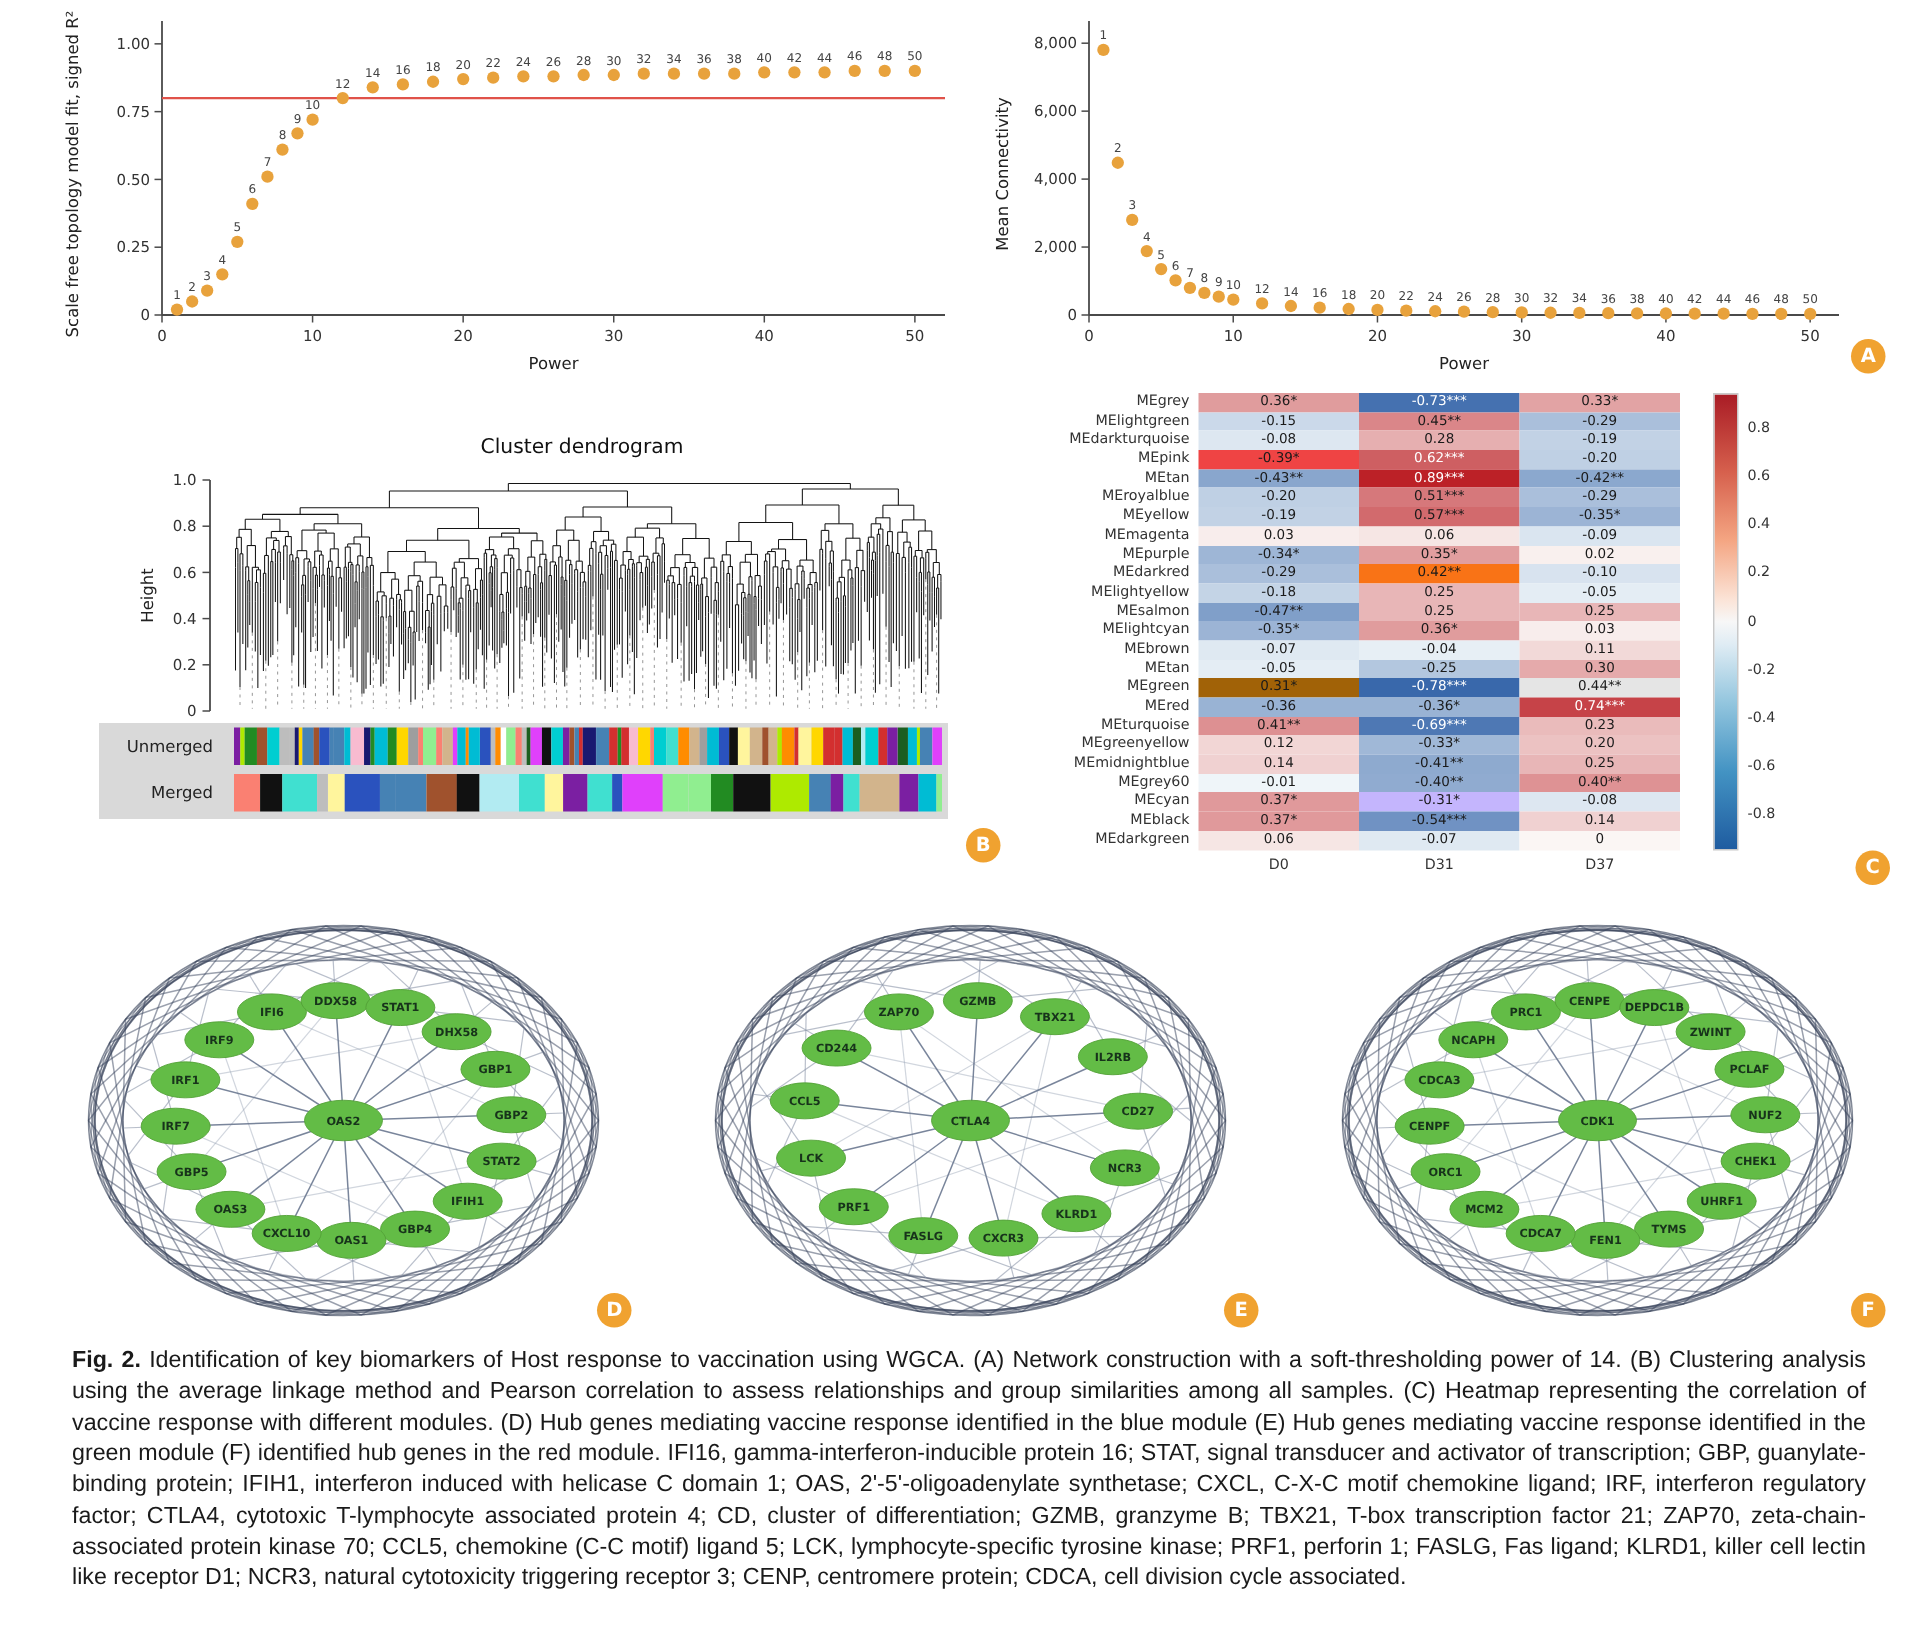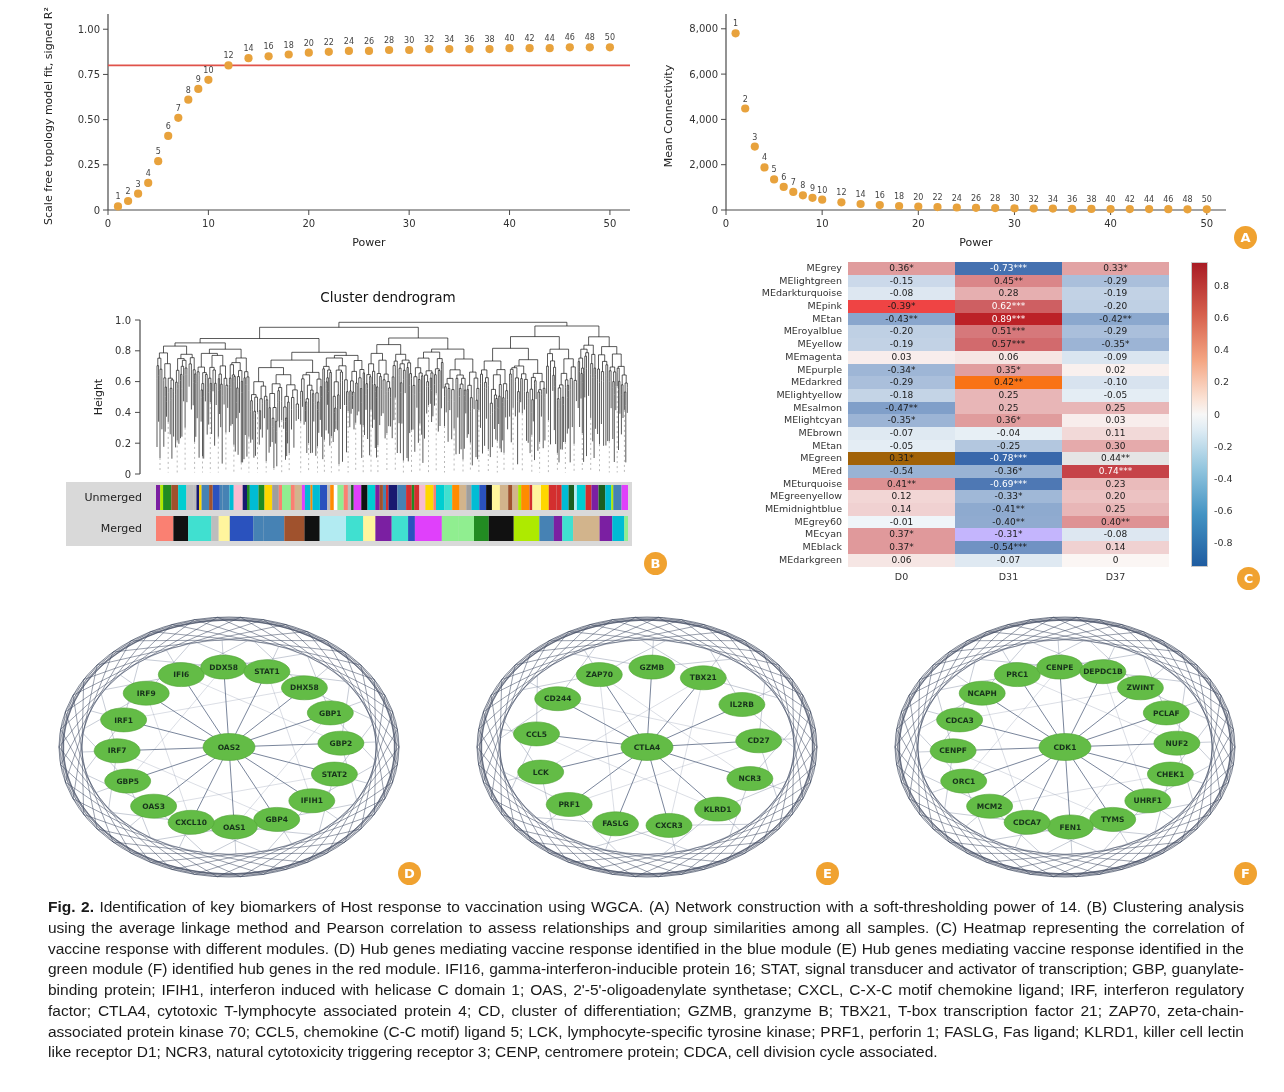--- a/index.html
+++ b/index.html
@@ -1552,21 +1552,21 @@
         <rect x="543.1" y="232" width="26.5" height="25" fill="#D2B48C"></rect>
         <rect x="569.6" y="232" width="12.7" height="25" fill="#7B1FA2"></rect>
         <rect x="582.3" y="232" width="12.0" height="25" fill="#00BCD4"></rect>
         <rect x="594.3" y="232" width="3.7" height="25" fill="#90EE90"></rect>
       </g>
       <text x="112" y="217" text-anchor="end" class="dlabel">Unmerged</text>
       <text x="112" y="248" text-anchor="end" class="dlabel">Merged</text>
     </svg>
   <div class="badge abs" style="left:644px;top:552px">B</div>
 
-  <div id="heatmap-wrap" class="abs" style="left:723px;top:262px">
+  <div id="heatmap-wrap" class="abs" style="left:674px;top:262px">
     <div id="heatmap-grid">
         <div class="hm-row">
           <div class="hm-label">MEgrey</div>
           <div class="hm-cell" style="background:rgb(224,156,157);color:#1a1a1a">0.36*</div>
           <div class="hm-cell" style="background:rgb(69,113,176);color:#ffffff">-0.73***</div>
           <div class="hm-cell" style="background:rgb(226,163,164);color:#1a1a1a">0.33*</div>
         </div>
         <div class="hm-row">
           <div class="hm-label">MElightgreen</div>
           <div class="hm-cell" style="background:rgb(203,217,234);color:#1a1a1a">-0.15</div>
@@ -1652,21 +1652,21 @@
           <div class="hm-cell" style="background:rgb(229,170,171);color:#1a1a1a">0.30</div>
         </div>
         <div class="hm-row">
           <div class="hm-label">MEgreen</div>
           <div class="hm-cell" style="background:#a16207;color:#1a1a1a">0.31*</div>
           <div class="hm-cell" style="background:rgb(57,104,171);color:#ffffff">-0.78***</div>
           <div class="hm-cell" style="background:#e5e5e5;color:#1a1a1a">0.44**</div>
         </div>
         <div class="hm-row">
           <div class="hm-label">MEred</div>
-          <div class="hm-cell" style="background:rgb(153,179,212);color:#1a1a1a">-0.54</div>
+          <div class="hm-cell" style="background:rgb(153,179,212);color:#1a1a1a">-0.36</div>
           <div class="hm-cell" style="background:rgb(153,179,212);color:#1a1a1a">-0.36*</div>
           <div class="hm-cell" style="background:rgb(198,67,72);color:#ffffff">0.74***</div>
         </div>
         <div class="hm-row">
           <div class="hm-label">MEturquoise</div>
           <div class="hm-cell" style="background:rgb(221,144,146);color:#1a1a1a">0.41**</div>
           <div class="hm-cell" style="background:rgb(78,120,180);color:#ffffff">-0.69***</div>
           <div class="hm-cell" style="background:rgb(234,187,187);color:#1a1a1a">0.23</div>
         </div>
         <div class="hm-row">

